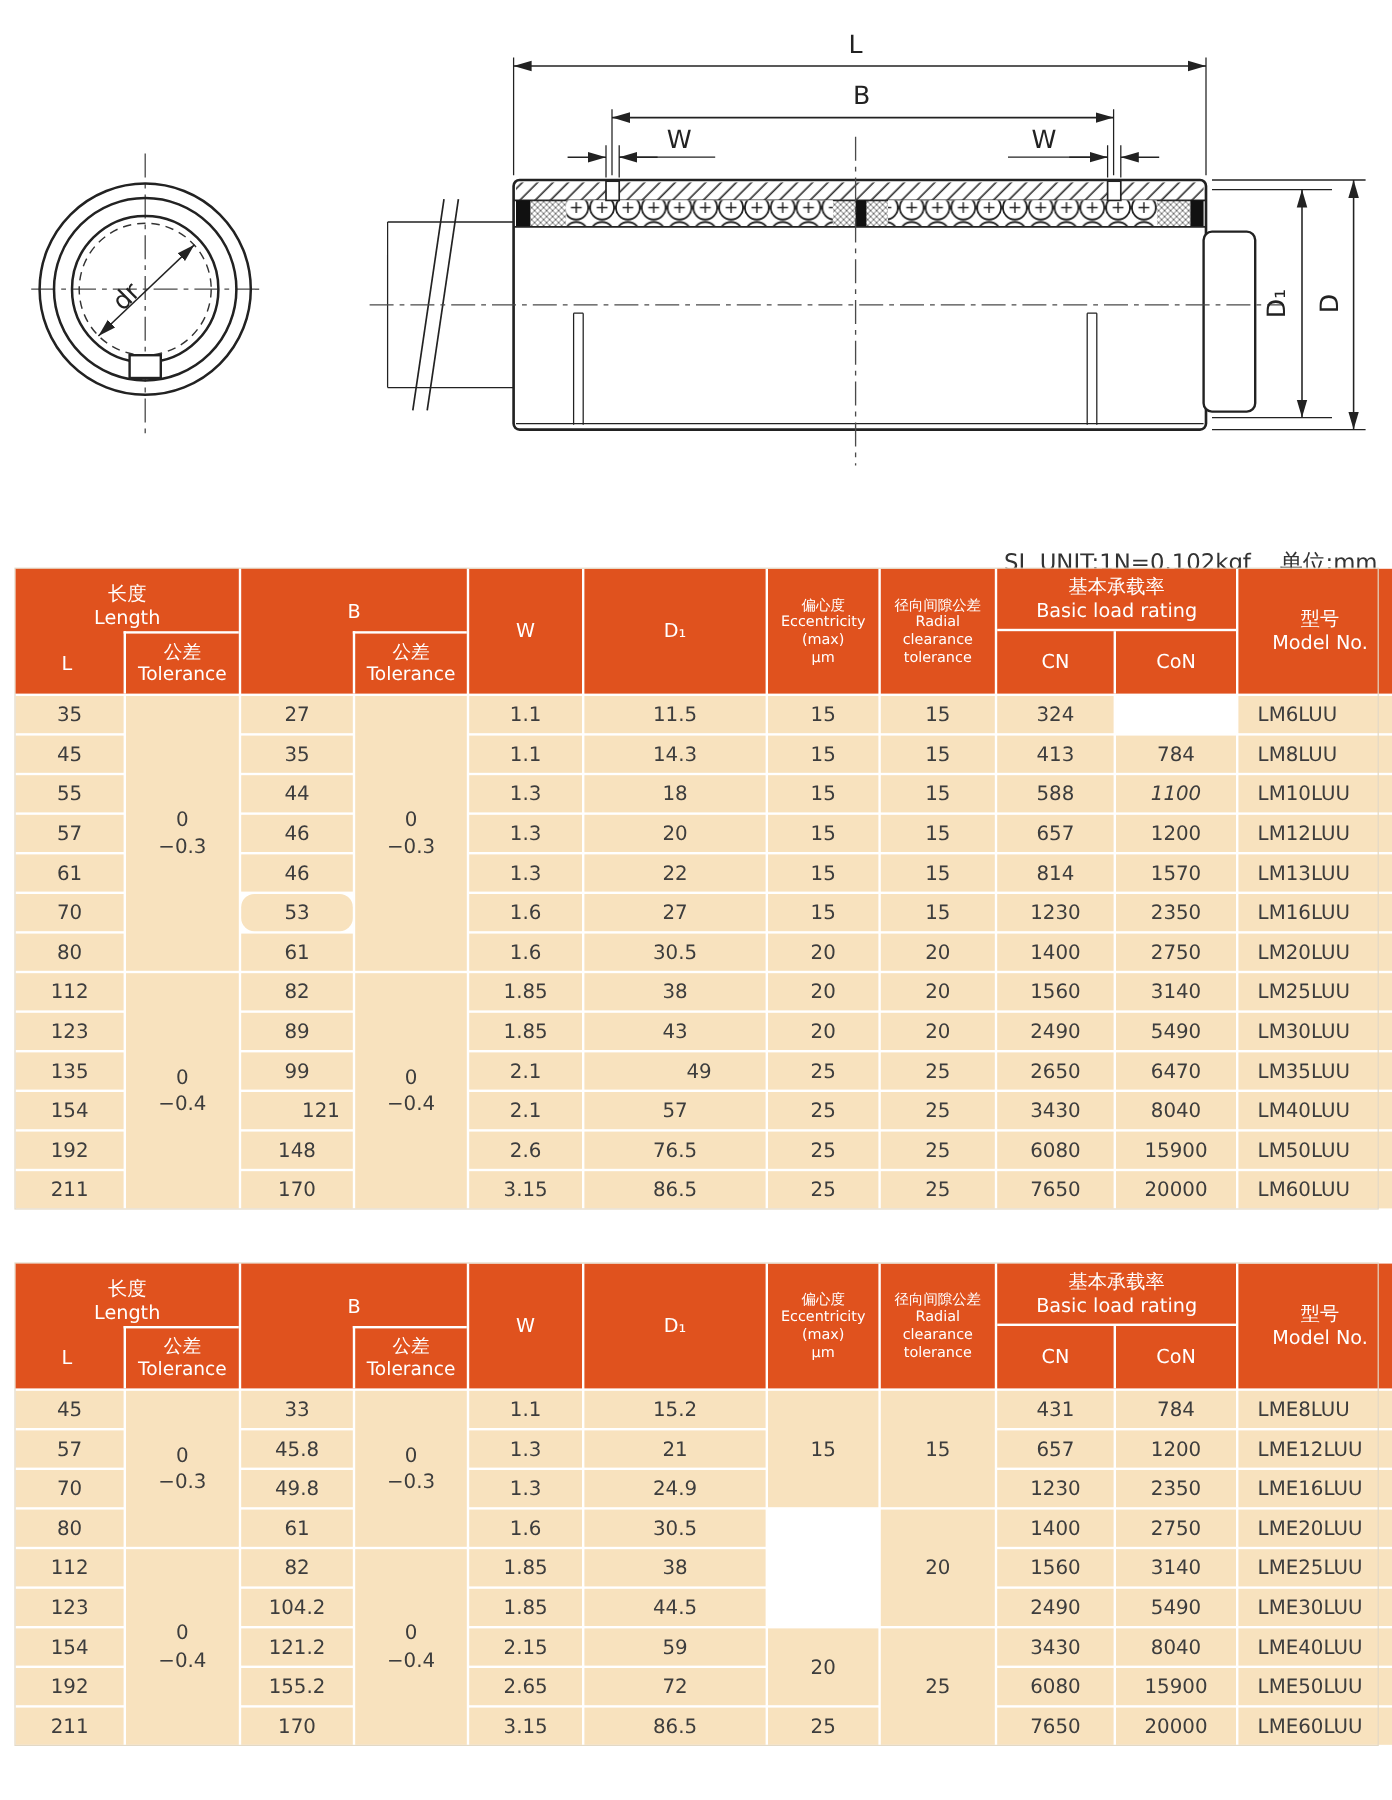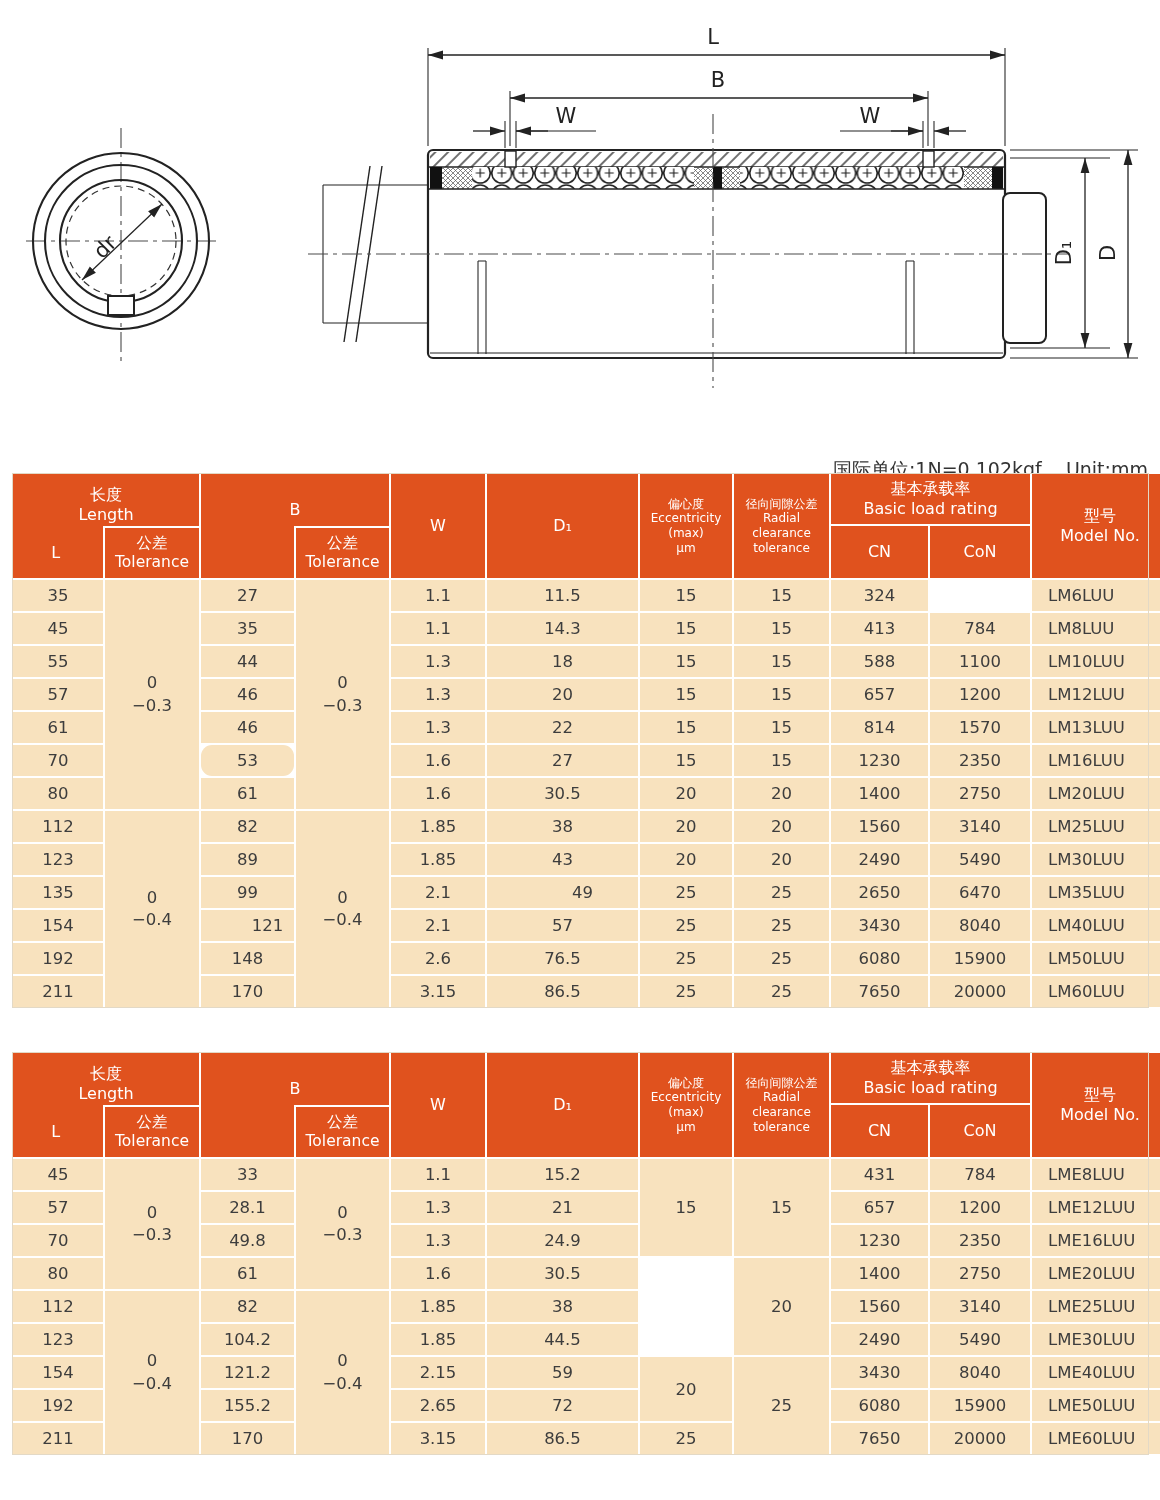--- a/index.html
+++ b/index.html
@@ -152,20 +152,21 @@
       <text class="dlabel" transform="translate(1053,245) rotate(-90)" text-anchor="middle">D₁</text>
 
       <line class="ext" x1="992" y1="142" x2="1120" y2="142"></line>
       <line class="ext" x1="992" y1="350" x2="1120" y2="350"></line>
       <line class="dim" x1="1110" y1="142" x2="1110" y2="350" marker-start="url(#ar)" marker-end="url(#ar)"></line>
       <text class="dlabel" transform="translate(1097,245) rotate(-90)" text-anchor="middle">D</text>
     </g>
   </svg>
 
   <div id="unit-note">
+    <div>SI  UNIT:1N=0.102kgf    单位:mm</div>
     <div>国际单位:1N=0.102kgf    Unit:mm</div>
   </div>
 
   <div class="tbl" id="table1">
     <div class="h group len" style="grid-column:1/3">
       <div class="g-top">长度
 Length</div>
       <div class="g-L">L</div>
       <div class="g-tol">公差
 Tolerance</div>
@@ -211,21 +212,21 @@
       <div class="cell" style="grid-area: 3 / 9;">413</div>
       <div class="cell" style="grid-area: 3 / 10;">784</div>
       <div class="cell model" style="grid-area: 3 / 11;">LM8LUU</div>
       <div class="cell" style="grid-area: 4 / 1;">55</div>
       <div class="cell" style="grid-area: 4 / 3;">44</div>
       <div class="cell" style="grid-area: 4 / 5;">1.3</div>
       <div class="cell" style="grid-area: 4 / 6;">18</div>
       <div class="cell" style="grid-area: 4 / 7;">15</div>
       <div class="cell" style="grid-area: 4 / 8;">15</div>
       <div class="cell" style="grid-area: 4 / 9;">588</div>
-      <div class="cell" style="grid-area: 4 / 10;">1100</div>
+      <div class="cell" style="grid-area: 4 / 10; font-style: italic;">1100</div>
       <div class="cell model" style="grid-area: 4 / 11;">LM10LUU</div>
       <div class="cell" style="grid-area: 5 / 1;">57</div>
       <div class="cell" style="grid-area: 5 / 3;">46</div>
       <div class="cell" style="grid-area: 5 / 5;">1.3</div>
       <div class="cell" style="grid-area: 5 / 6;">20</div>
       <div class="cell" style="grid-area: 5 / 7;">15</div>
       <div class="cell" style="grid-area: 5 / 8;">15</div>
       <div class="cell" style="grid-area: 5 / 9;">657</div>
       <div class="cell" style="grid-area: 5 / 10;">1200</div>
       <div class="cell model" style="grid-area: 5 / 11;">LM12LUU</div>
@@ -352,21 +353,21 @@
     <div class="h" style="grid-column:11">型号
 Model No.</div>
   <div class="cell" style="grid-area: 2 / 1;">45</div>
       <div class="cell" style="grid-area: 2 / 3;">33</div>
       <div class="cell" style="grid-area: 2 / 5;">1.1</div>
       <div class="cell" style="grid-area: 2 / 6;">15.2</div>
       <div class="cell" style="grid-area: 2 / 9;">431</div>
       <div class="cell" style="grid-area: 2 / 10;">784</div>
       <div class="cell model" style="grid-area: 2 / 11;">LME8LUU</div>
       <div class="cell" style="grid-area: 3 / 1;">57</div>
-      <div class="cell" style="grid-area: 3 / 3;">28.1</div>
+      <div class="cell" style="grid-area: 3 / 3;">45.8</div>
       <div class="cell" style="grid-area: 3 / 5;">1.3</div>
       <div class="cell" style="grid-area: 3 / 6;">21</div>
       <div class="cell" style="grid-area: 3 / 9;">657</div>
       <div class="cell" style="grid-area: 3 / 10;">1200</div>
       <div class="cell model" style="grid-area: 3 / 11;">LME12LUU</div>
       <div class="cell" style="grid-area: 4 / 1;">70</div>
       <div class="cell" style="grid-area: 4 / 3;">49.8</div>
       <div class="cell" style="grid-area: 4 / 5;">1.3</div>
       <div class="cell" style="grid-area: 4 / 6;">24.9</div>
       <div class="cell" style="grid-area: 4 / 9;">1230</div>

